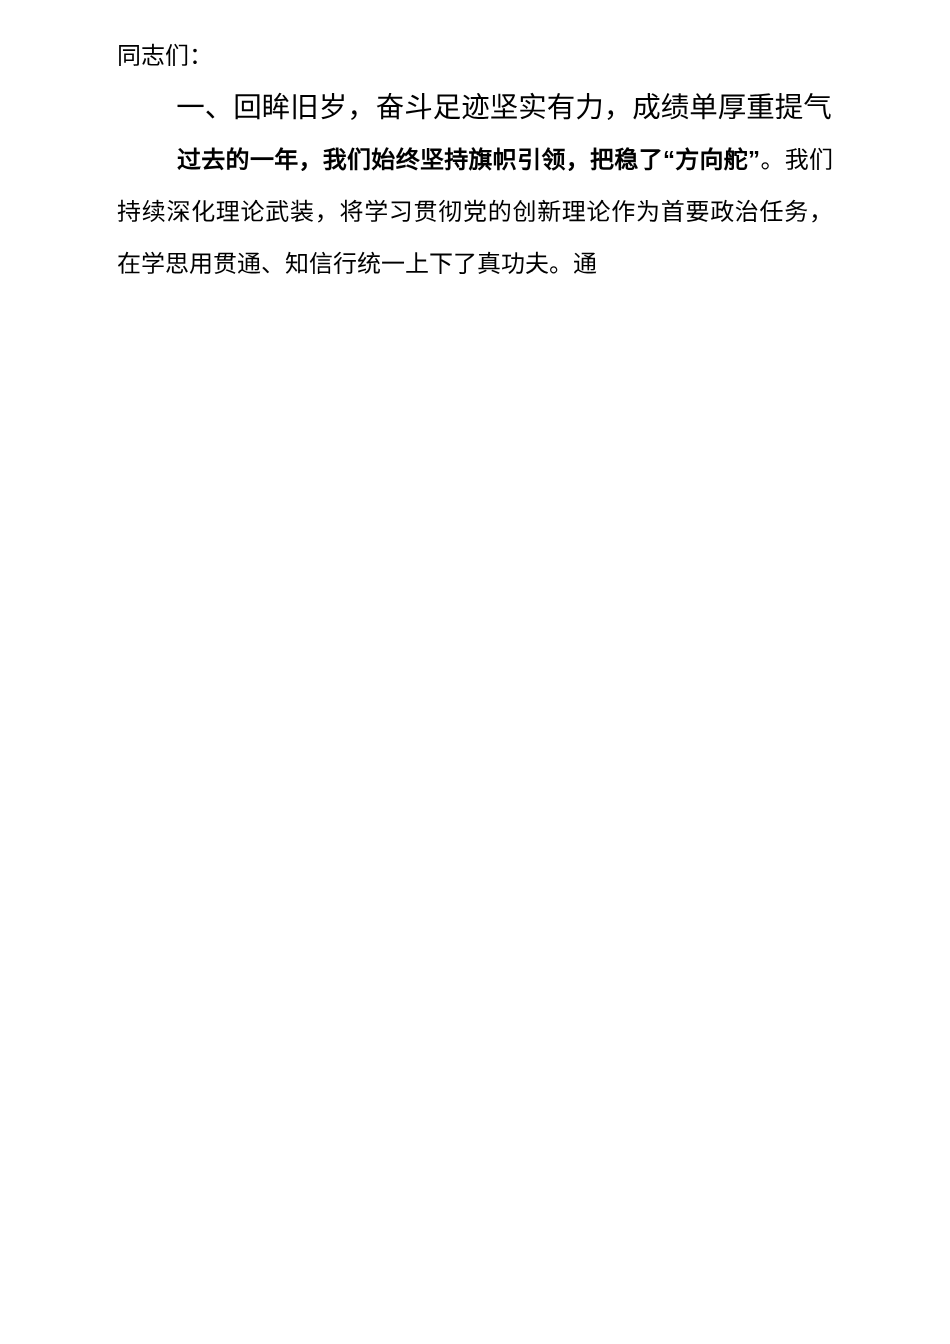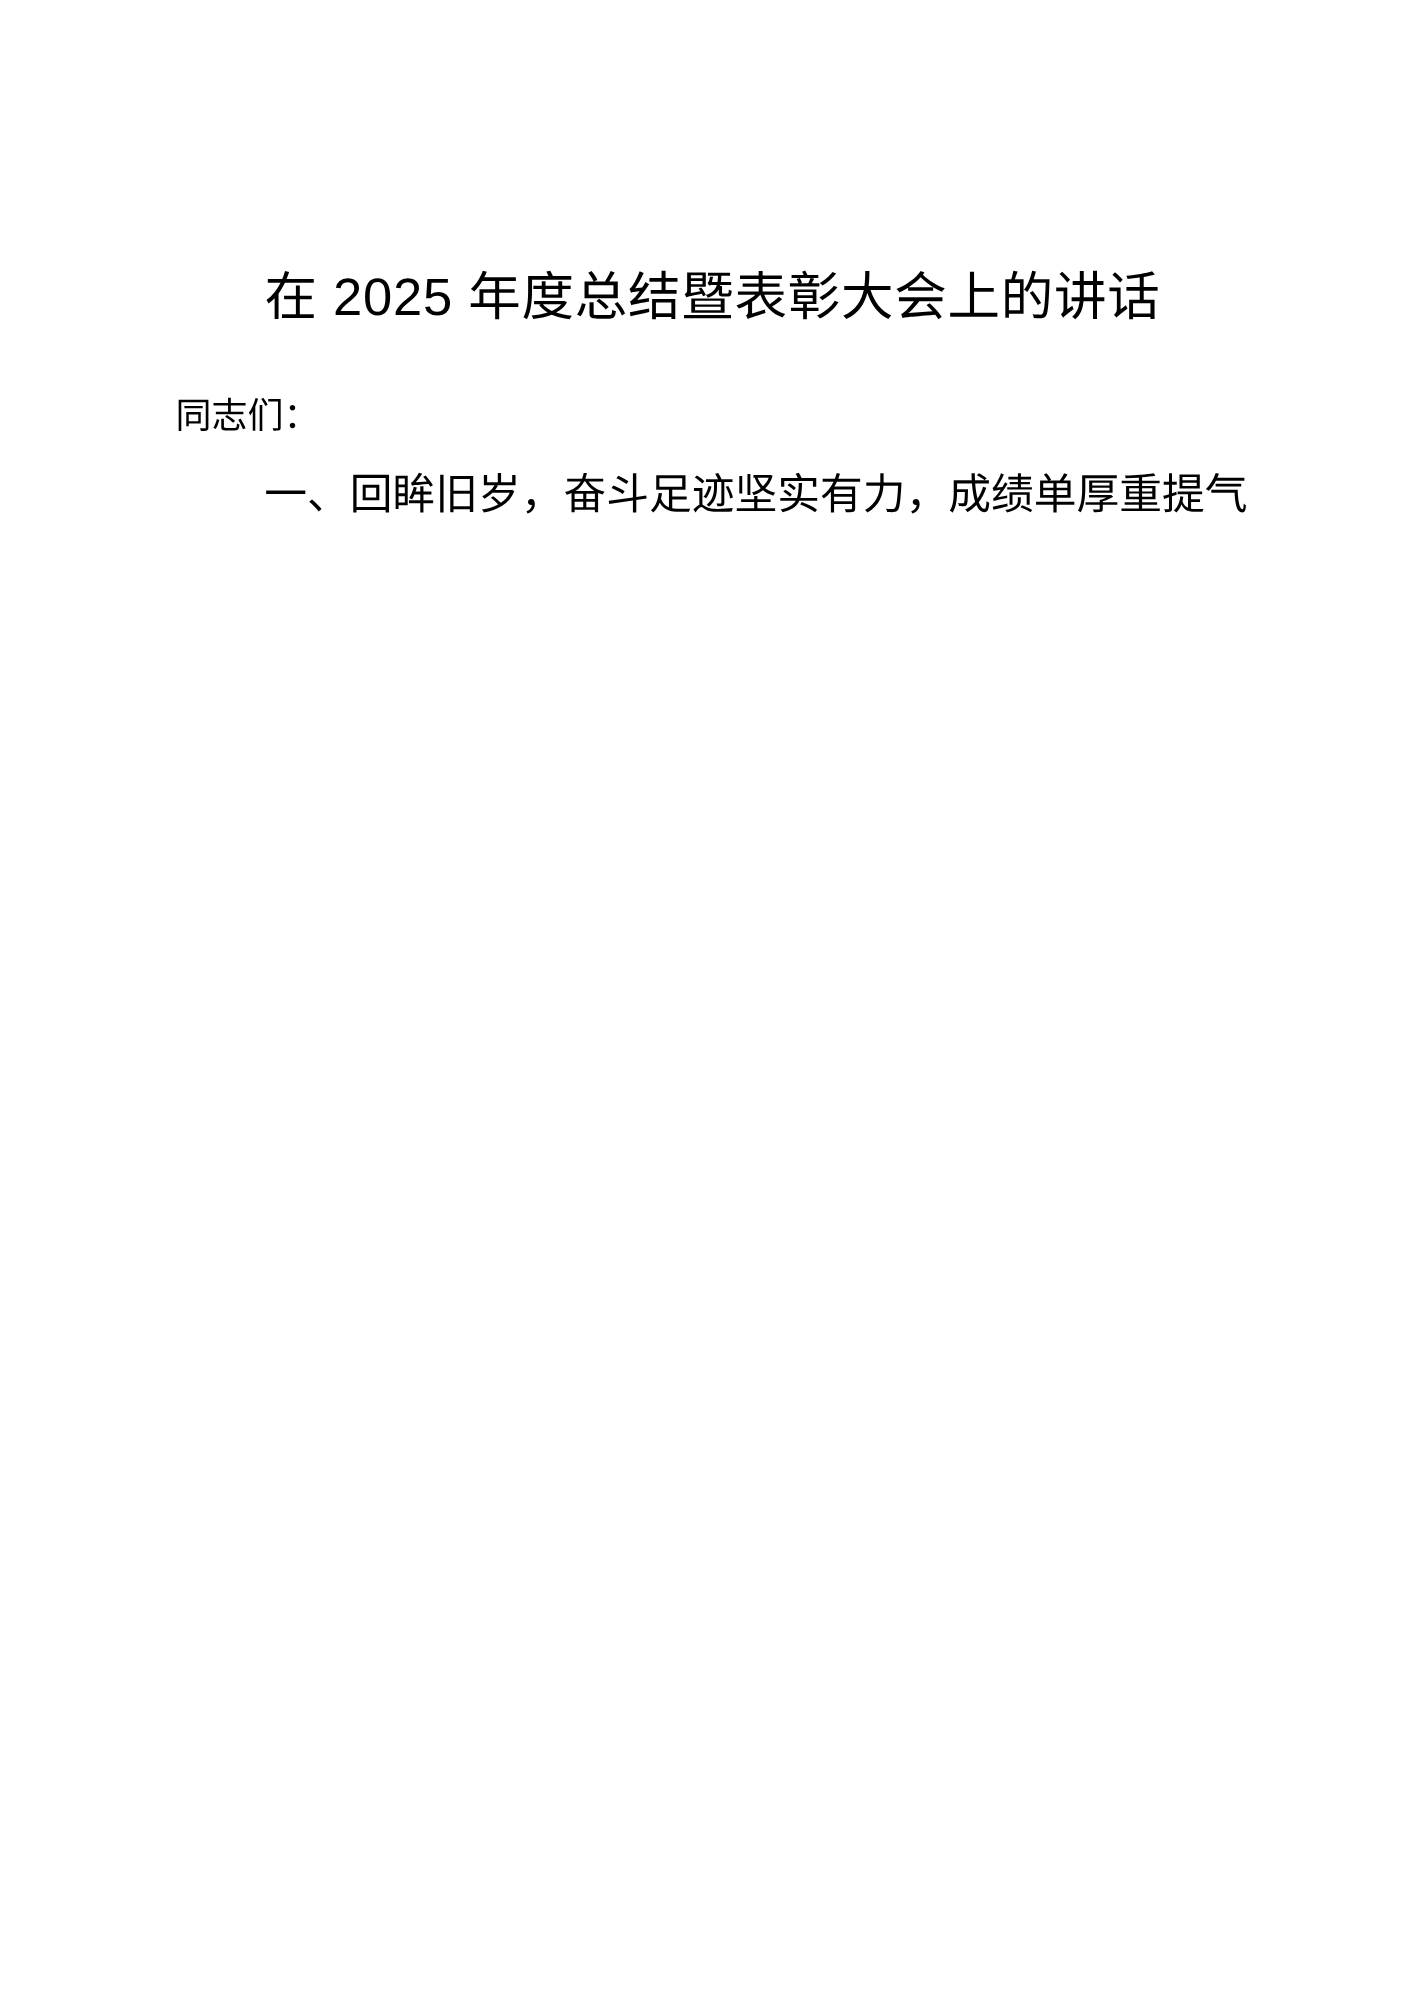--- a/index.html
+++ b/index.html
@@ -85,27 +85,25 @@
   .b {
     font-weight: 700;
   }
 </style>
 </head>
 <body>
 
 <div class="page">
   <div class="content">
 
-    <div class="title-block">
-      <h1 class="doc-title">在 2025 年度总结暨表彰大会上的讲话</h1>
-    </div>
 
     <div class="gap-after-title"></div>
 
     <p class="para noindent">同志们：</p>
 
 
 
     <p class="section-head">一、回眸旧岁，奋斗足迹坚实有力，成绩单厚重提气</p>
 
+    <p class="para indent"><span class="b">过去的一年，我们始终坚持旗帜引领，把稳了“方向舵”</span><span>。我们持续深化理论武装，将学习贯彻党的创新理论作为首要政治任务，在学思用贯通、知信行统一上下了真功夫。通</span></p>
 
   </div>
 </div>
 
 </body></html>

